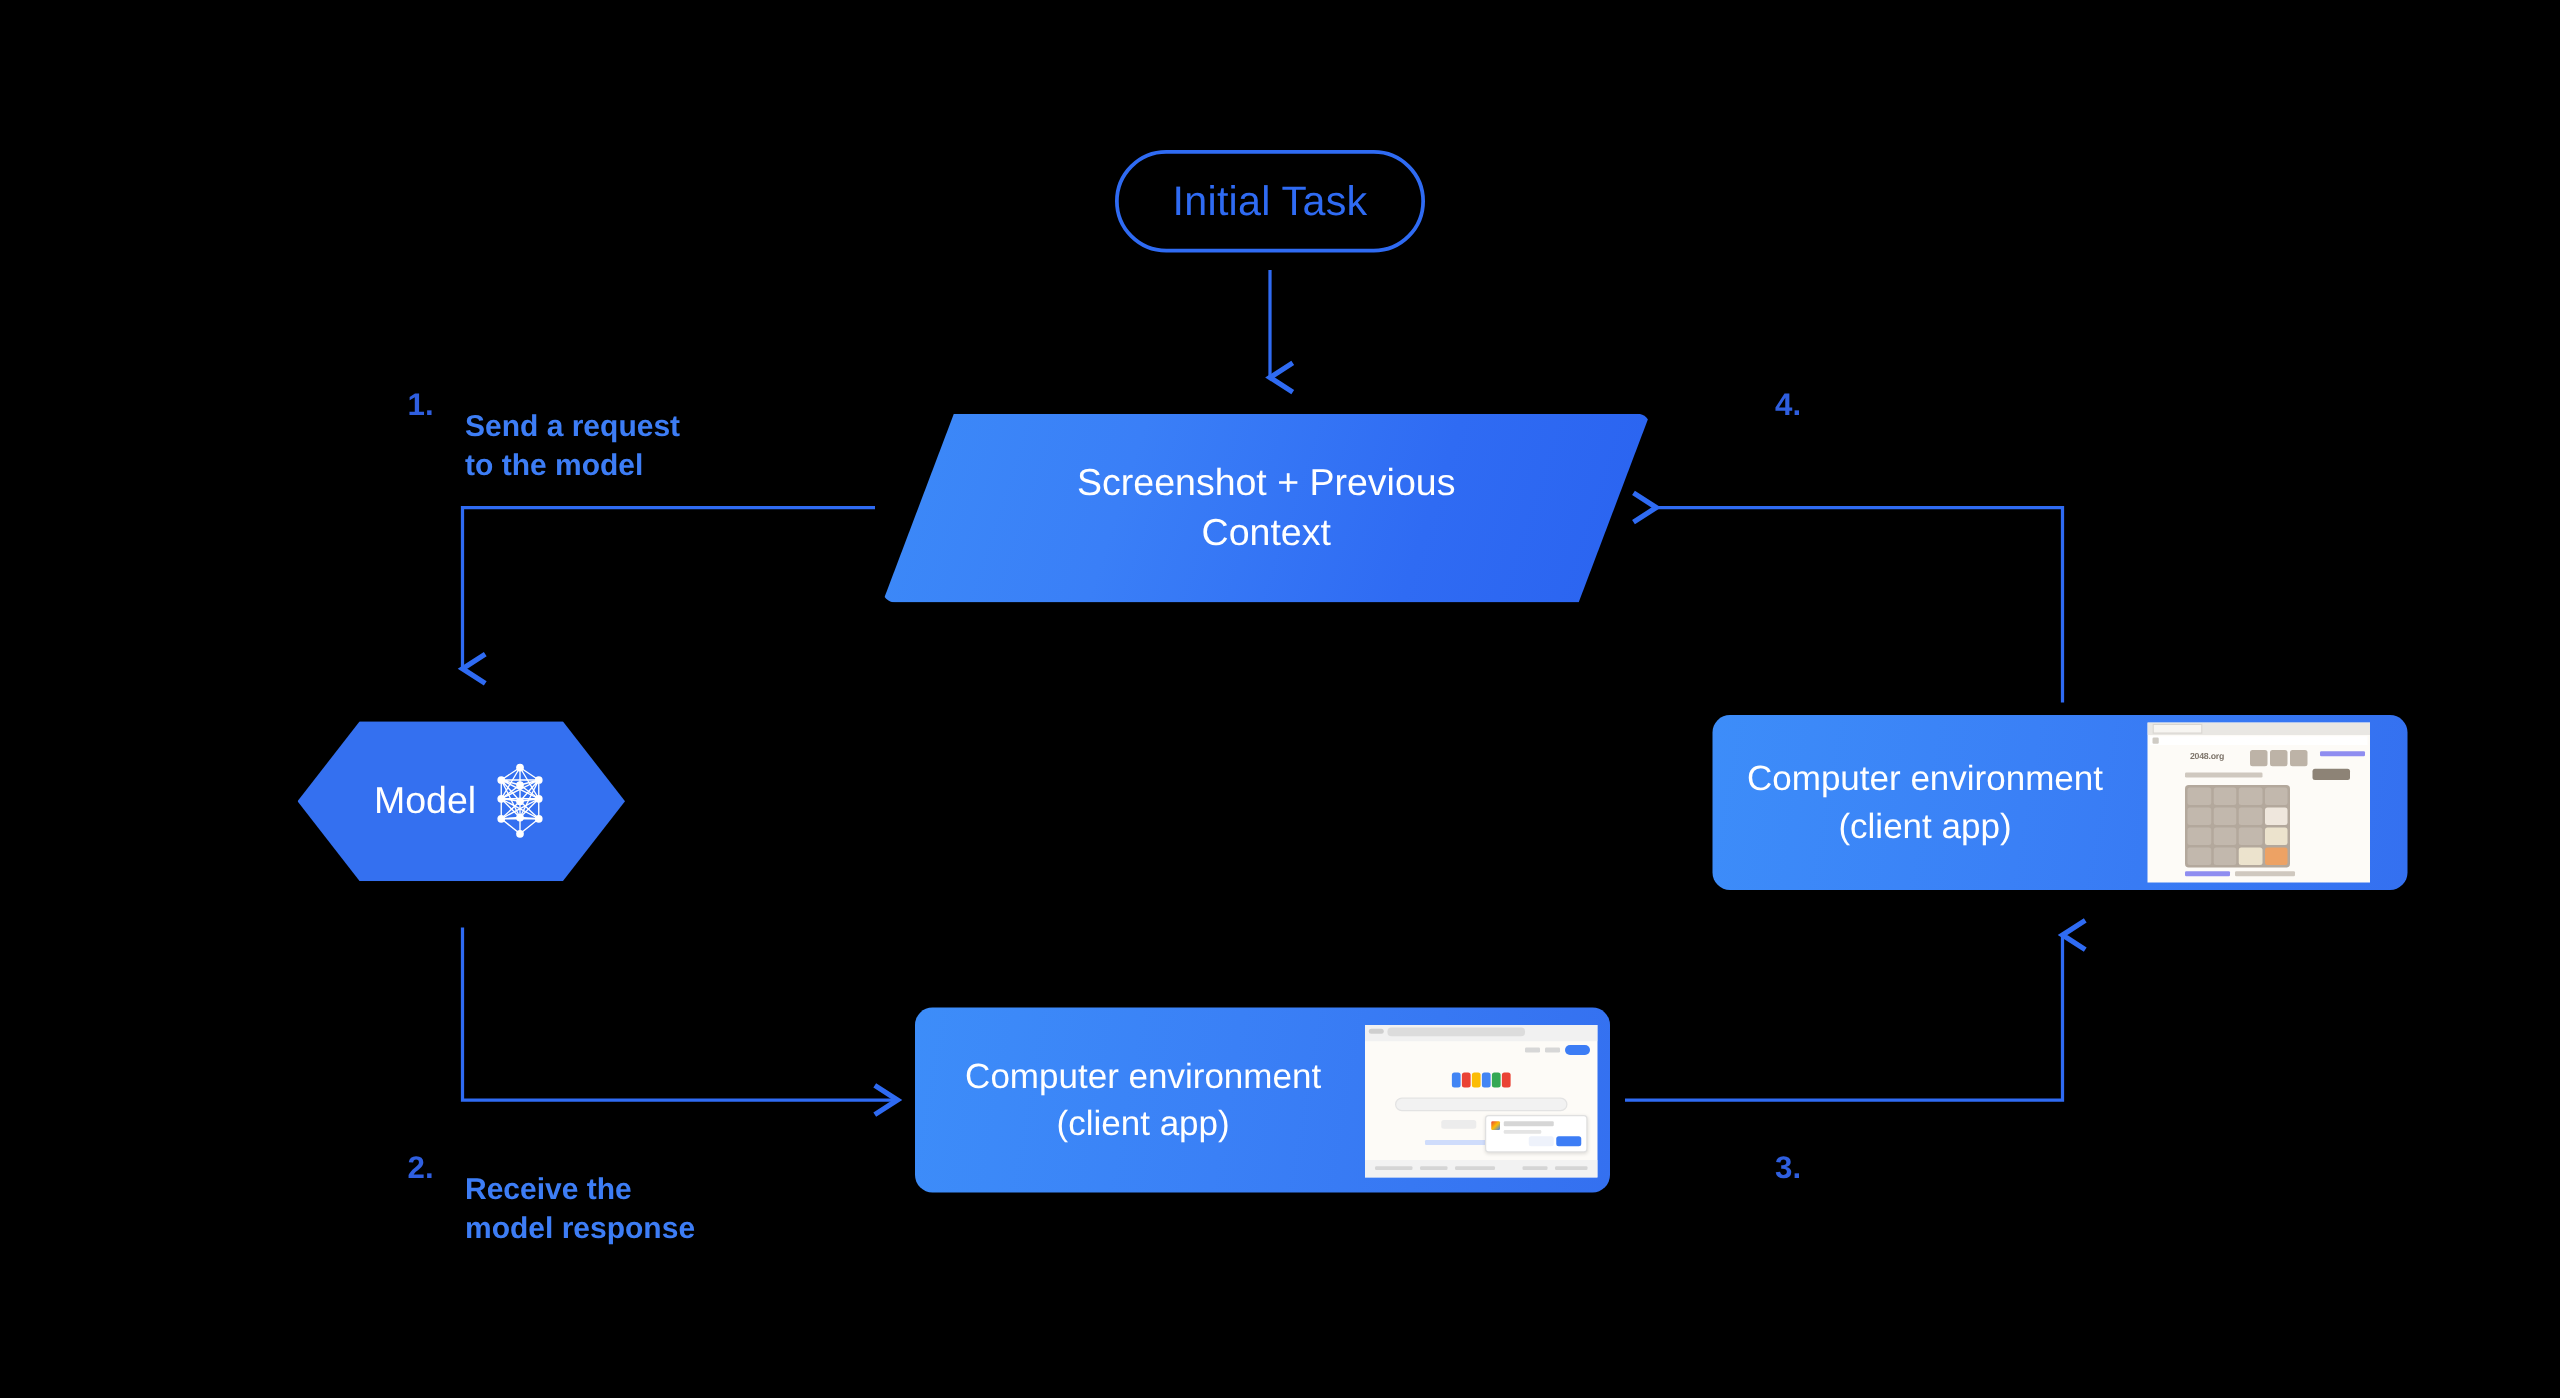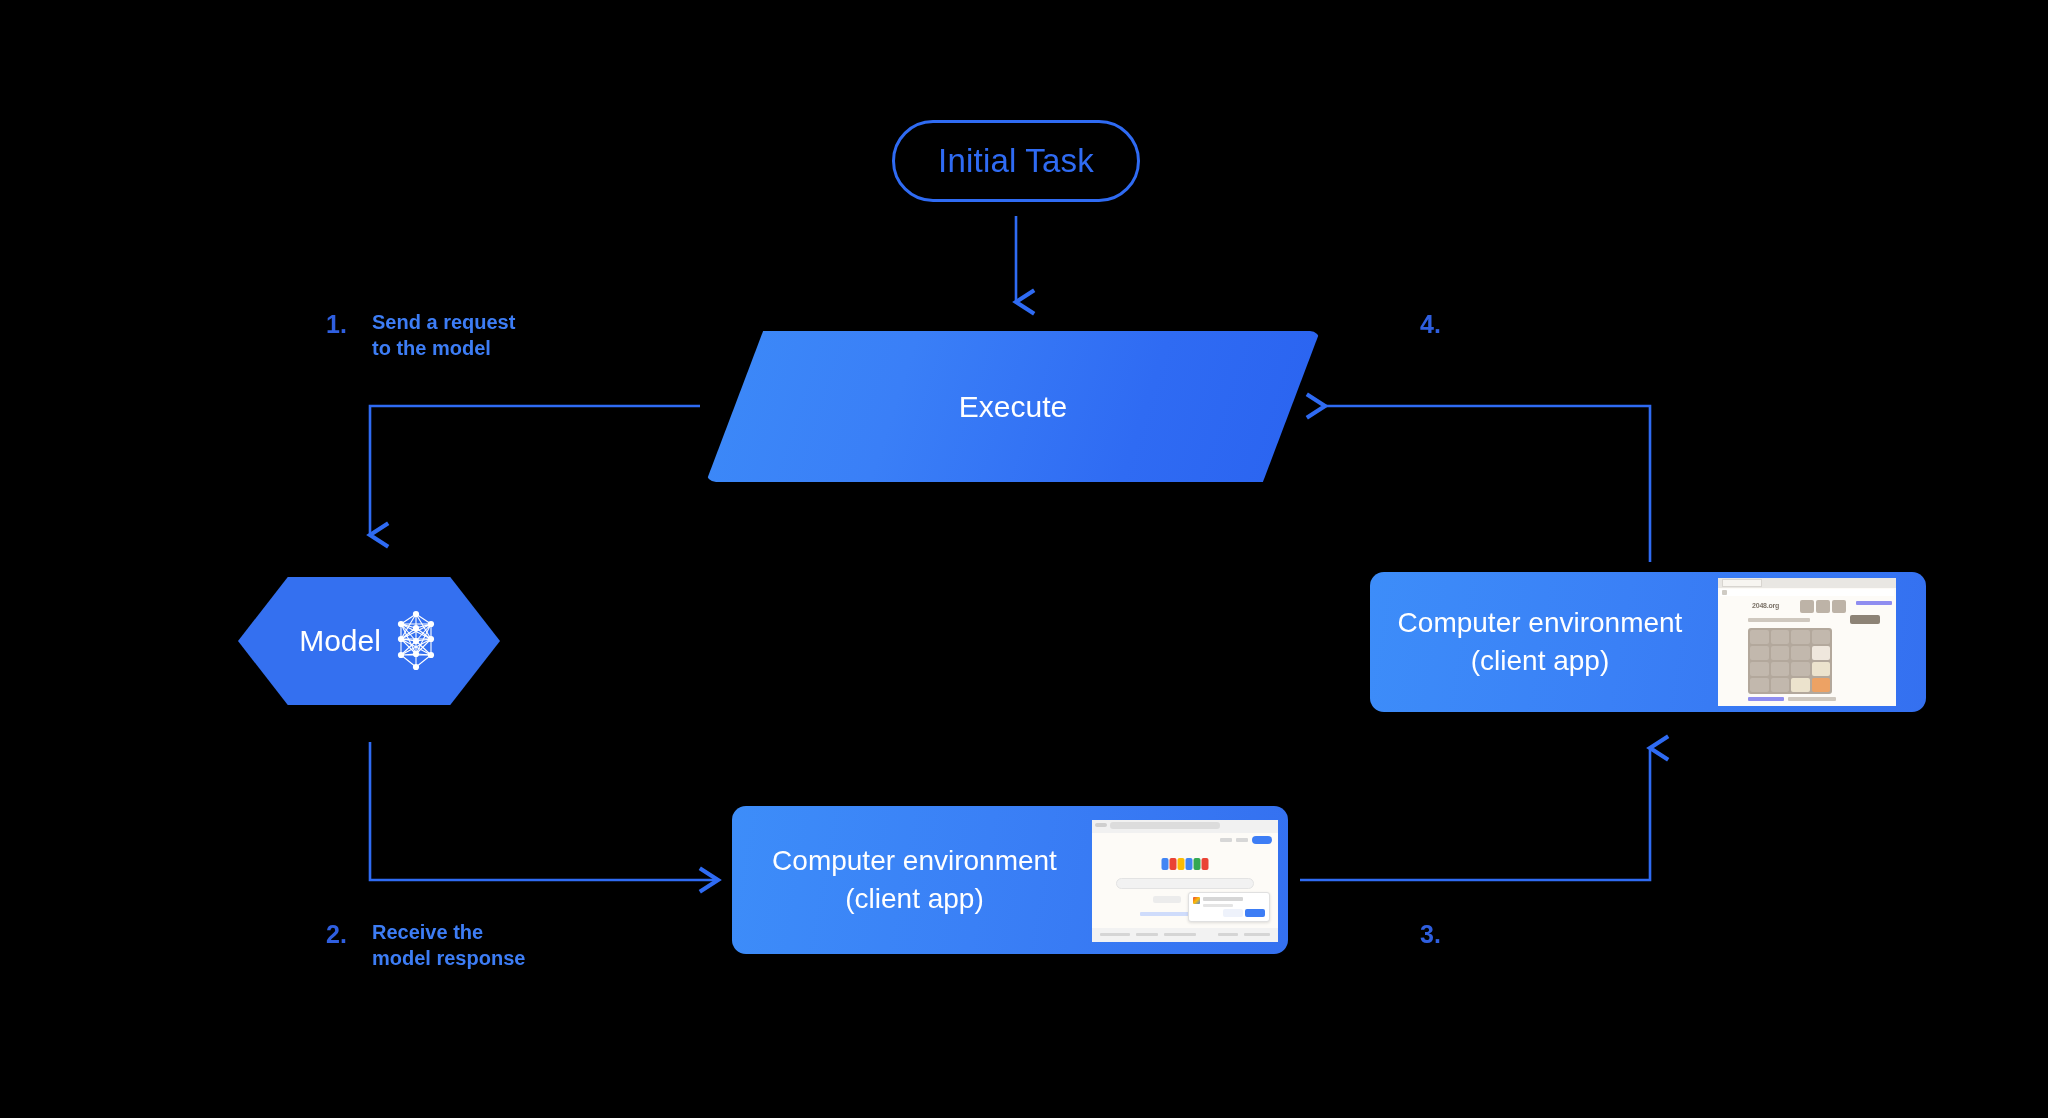--- a/index.html
+++ b/index.html
@@ -130,21 +130,21 @@
   .g-dialog .db2 { position:absolute; right:4px; bottom:4px; width:20px; height:8px; background:#3d7df5; border-radius:2px; }
   .g-foot { position:absolute; left:0; bottom:0; width:100%; height:14px; background:#f2f2f2; }
   .g-foot i { position:absolute; top:5px; height:3px; background:#d5d5d5; border-radius:1px; }
 
   
   .step { position: absolute; display: flex; align-items: flex-start; }
   .step-num {
     color: #2f5fe0; font-size: 25px; font-weight: bold; width: 46px; flex: 0 0 46px;
   }
   .step-text {
-    color: #3d7df5; font-size: 20px; font-weight: bold; line-height: 1.28; white-space: pre-line;
+    color: #3d7df5; font-size: 24px; font-weight: bold; line-height: 1.28; white-space: pre-line; margin-top: 17px;
   }
   #step-1 { left: 326px; top: 310px; }
   #step-2 { left: 326px; top: 920px; }
   #step-3 { left: 1420px; top: 920px; }
   #step-4 { left: 1420px; top: 310px; }
 </style>
 </head>
 <body>
 
 <div id="stage">
@@ -186,21 +186,22 @@
     </g>
   </svg>
 
   <div class="pill">
     <span>Initial Task</span>
   </div>
 
   <div class="para-wrap">
     <div class="para-shape"></div>
     <div class="para-label">
-      <span>Execute</span>
+      <span>Screenshot + Previous</span>
+      <span>Context</span>
     </div>
   </div>
 
   <div class="hex-wrap">
     <div class="hex-shape"></div>
     <div class="hex-content">
       <span class="hex-text">Model</span>
       <svg class="nn-icon" viewBox="0 0 46 64">
         <g stroke="#ffffff" stroke-width="1.1" fill="none">
           <path d="M23 5 L8 15 M23 5 L38 15 M23 5 L23 19 M23 5 L8 30 M23 5 L38 30"></path>

